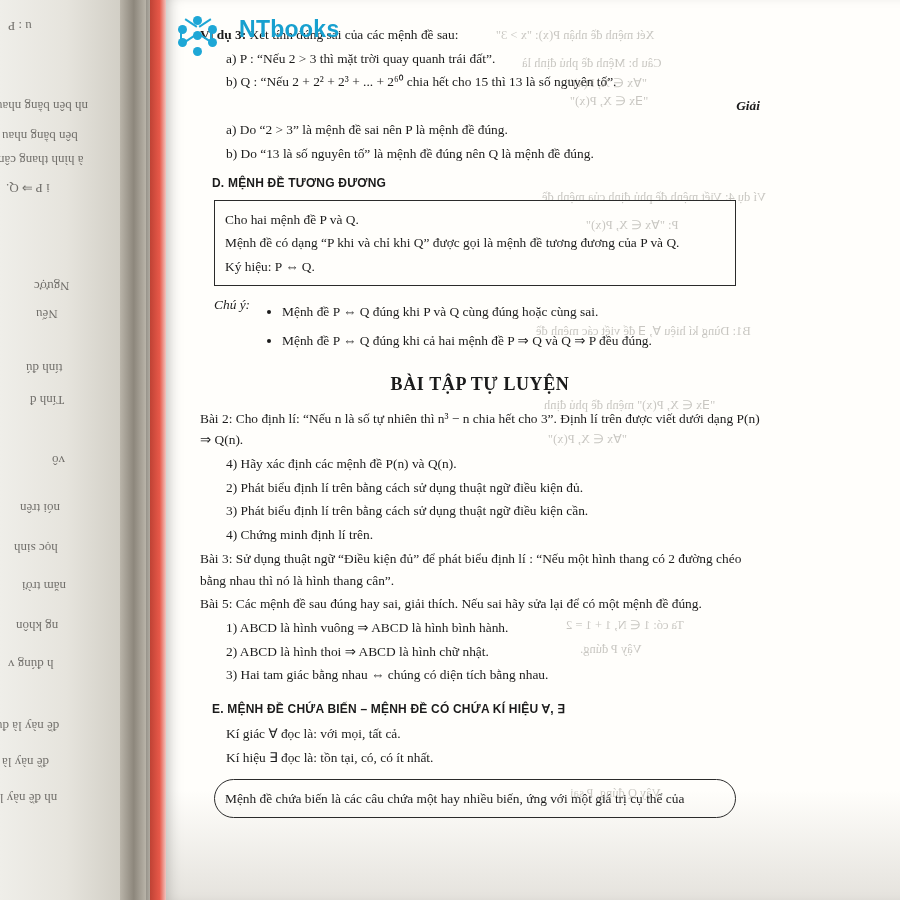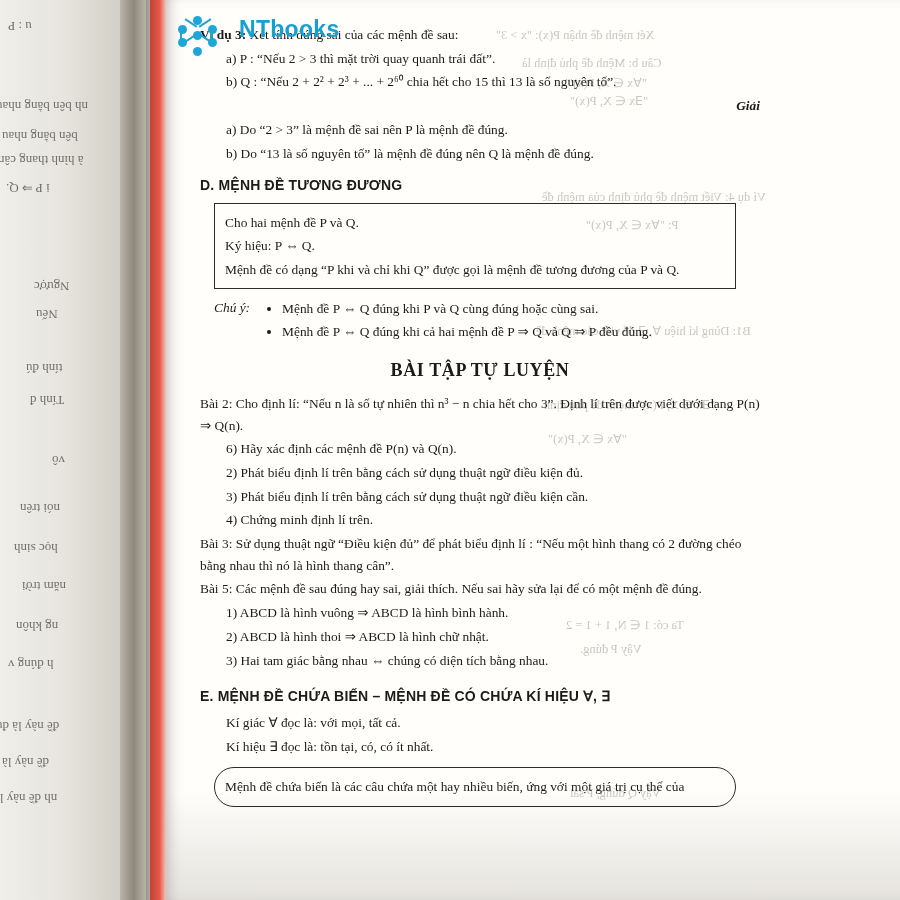--- a/index.html
+++ b/index.html
@@ -68,37 +68,37 @@
   .row{display:block;}
   .bold{font-weight:bold;}
   .ital{font-style:italic;}
   .center{text-align:right;}
   .indent1{padding-left:26px;}
   .boxed{
     border:1px solid #2b2b2b;padding:7px 10px;margin:6px 0 8px 14px;
     width:500px;line-height:1.75;
   }
   .heading{
-    font-family:"Liberation Sans",sans-serif;font-weight:bold;font-size:14px;
-    margin:10px 0 4px 0;letter-spacing:.2px;
+    font-family:"Liberation Sans",sans-serif;font-weight:bold;font-size:12px;
+    margin:10px 0 4px 12px;letter-spacing:.2px;
   }
   .banner{
     text-align:center;font-weight:bold;font-size:18px;letter-spacing:.6px;
     font-family:"Liberation Serif",serif;margin:12px 0 8px 0;position:relative;
   }
   .banner:before{
     content:"";position:absolute;left:96px;right:96px;top:50%;height:22px;
     transform:translateY(-50%);
     background:linear-gradient(90deg,rgba(245,240,225,0),rgba(240,232,205,.65),rgba(245,240,225,0));
     z-index:-1;border-radius:11px;
   }
   .note{display:flex;gap:16px;}
   .note .lbl{font-style:italic;white-space:nowrap;}
   .bullets{margin:0;padding-left:16px;}
-  .bullets li{list-style:disc;margin:1px 0;}
+  .bullets li{list-style:disc;margin:7px 0;}
   .blk{margin-top:5px;}
   .para{margin:2px 0;}
   .exnum{font-weight:normal;}
 </style>
 </head>
 <body>
 
 <div id="page">
 
   <div class="left-page">
@@ -171,39 +171,39 @@
     <div class="indent1 para">a) P : “Nếu 2 &gt; 3 thì mặt trời quay quanh trái đất”.</div>
     <div class="indent1 para">b) Q : “Nếu 2 + 2² + 2³ + ... + 2⁶⁰ chia hết cho 15 thì 13 là số nguyên tố”.</div>
     <div class="center ital bold">Giải</div>
     <div class="indent1 para">a) Do “2 &gt; 3” là mệnh đề sai nên P  là mệnh đề đúng.</div>
     <div class="indent1 para">b) Do “13 là số nguyên tố” là mệnh đề đúng nên Q  là mệnh đề đúng.</div>
 
     <div class="heading">D. MỆNH ĐỀ TƯƠNG ĐƯƠNG</div>
 
     <div class="boxed">
       <div>Cho hai mệnh đề P và Q.</div>
+      <div>Mệnh đề có dạng “P khi và chỉ khi Q” được gọi là mệnh đề tương đương của P  và Q.</div>
       <div>Ký hiệu: P ⇔ Q.</div>
-      <div>Mệnh đề có dạng “P khi và chỉ khi Q” được gọi là mệnh đề tương đương của P  và Q.</div>
     </div>
 
     <div class="note" style="padding-left:14px;">
       <span class="lbl">Chú ý:</span>
       <ul class="bullets">
         <li>Mệnh đề P ⇔ Q đúng khi P  và Q  cùng đúng hoặc cùng sai.</li>
         <li>Mệnh đề P ⇔ Q đúng khi cả hai mệnh đề P ⇒ Q  và Q ⇒ P  đều đúng.</li>
       </ul>
     </div>
 
     <div class="banner">BÀI TẬP TỰ LUYỆN</div>
 
     <div class="row para">
       <span class="exnum">Bài 2:</span>
       <span>Cho định lí: “Nếu  n  là số tự nhiên thì  n³ − n  chia hết cho 3”. Định lí trên được viết dưới dạng  P(n) ⇒ Q(n).</span>
     </div>
-    <div class="indent1 para">6) Hãy xác định các mệnh đề P(n)  và Q(n).</div>
+    <div class="indent1 para">4) Hãy xác định các mệnh đề P(n)  và Q(n).</div>
     <div class="indent1 para">2) Phát biểu định lí trên bằng cách sử dụng thuật ngữ điều kiện đủ.</div>
     <div class="indent1 para">3) Phát biểu định lí trên bằng cách sử dụng thuật ngữ điều kiện cần.</div>
     <div class="indent1 para">4) Chứng minh định lí trên.</div>
 
     <div class="row para blk">
       <span class="exnum">Bài 3:</span>
       <span>Sử dụng thuật ngữ “Điều kiện đủ” để phát biểu định lí : “Nếu một hình thang có 2 đường chéo bằng nhau thì nó là hình thang cân”.</span>
     </div>
 
 

